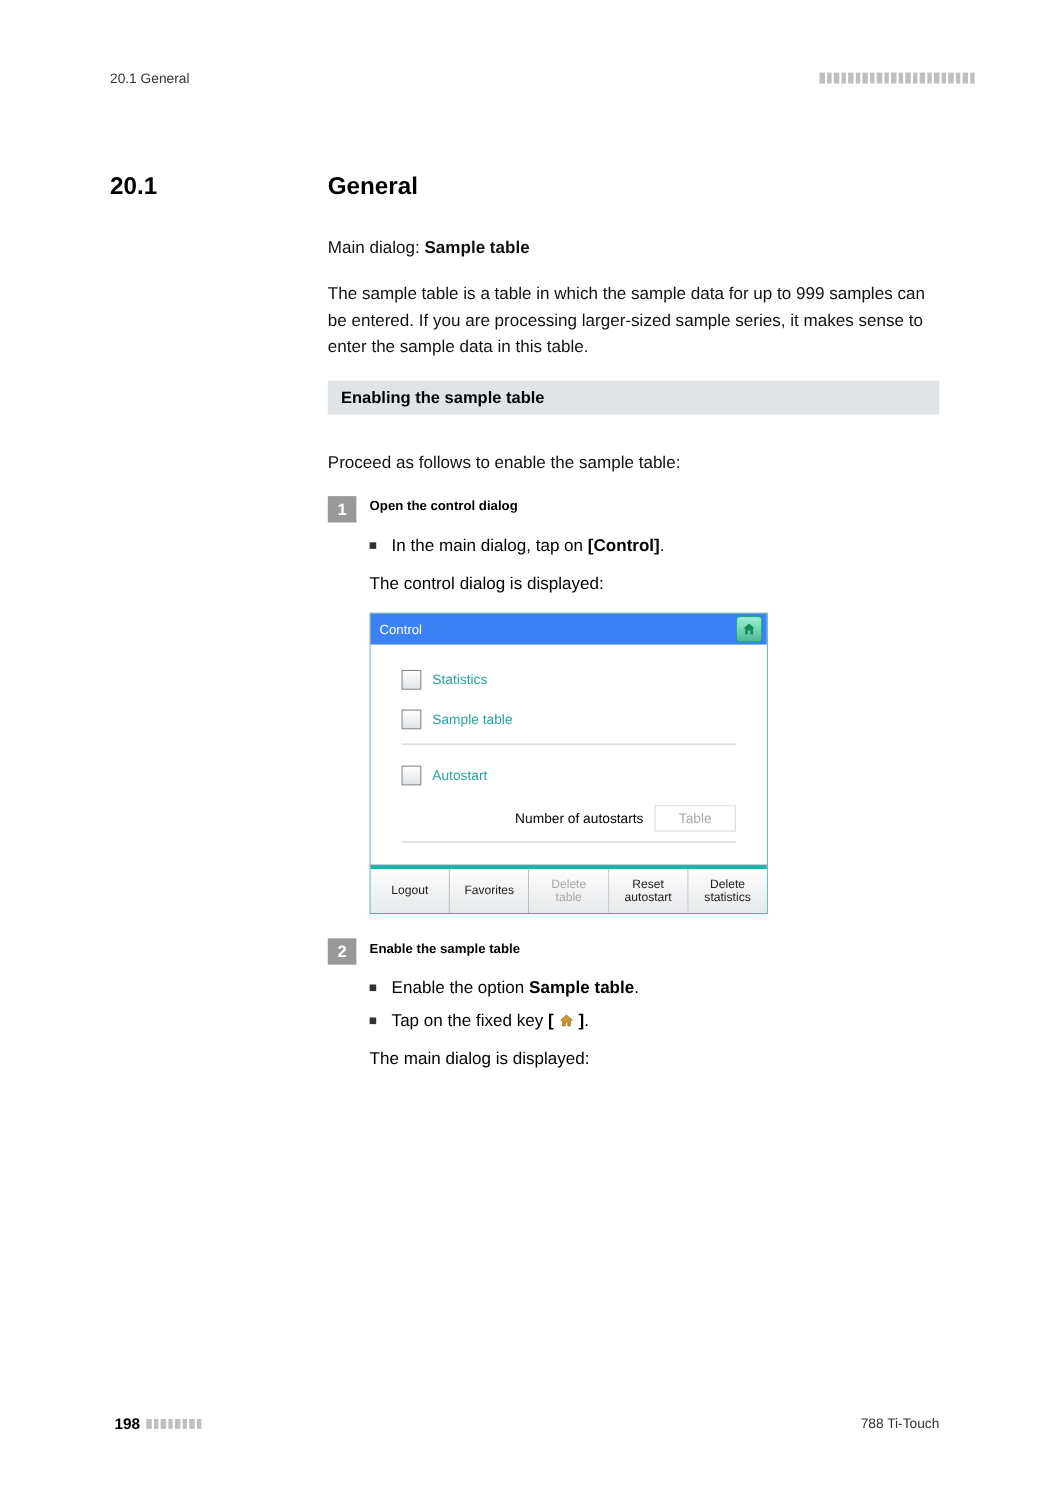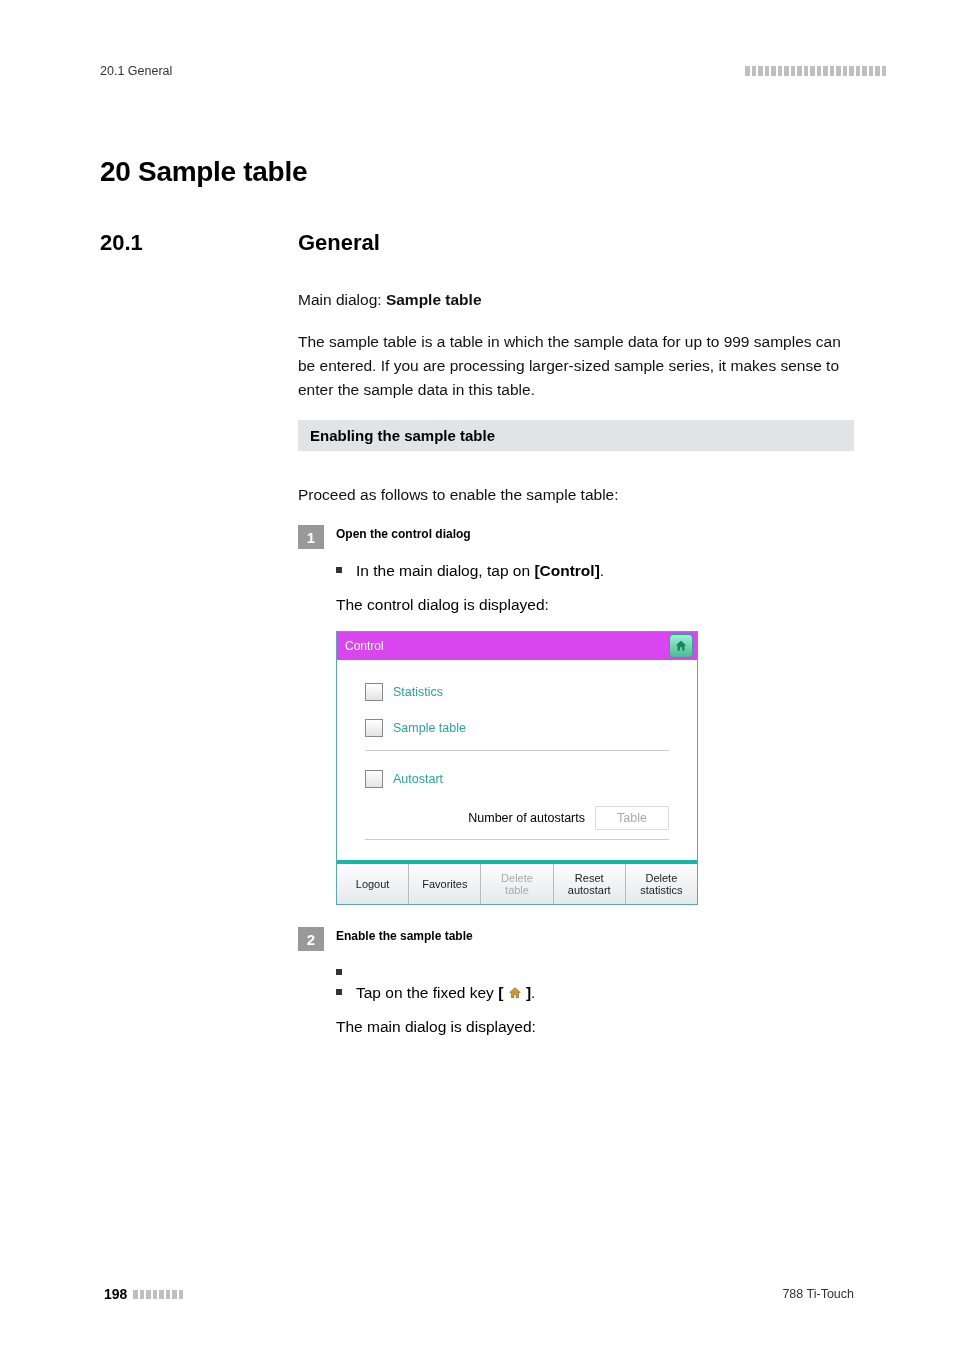--- a/index.html
+++ b/index.html
@@ -22,21 +22,21 @@
     .step-title { font-size: 12px; font-weight: 700; margin-top: 2px; }
     .step-body { margin-left: 38px; font-size: 15.5px; line-height: 1.55; }
     .bullet-row { display: flex; align-items: flex-start; margin-bottom: 6px; }
     .bullet { width: 6px; height: 6px; background: #333; margin-top: 8px; margin-right: 14px; flex-shrink: 0; }
     .step-body .plain { margin-top: 10px; margin-bottom: 14px; }
     .code-like { font-weight: 700; }
     .home-icon { display: inline-block; vertical-align: -2px; }
 
     
     .control-shot { width: 362px; margin-left: 38px; border: 1px solid #5aa; margin-top: 8px; margin-bottom: 22px; font-family: Arial, sans-serif; }
-    .cs-title { height: 28px; background: #d946ef; color: #fff; font-size: 12px; padding-left: 8px; display: flex; align-items: center; position: relative; }
+    .cs-title { height: 28px; background: #3b82f6; color: #fff; font-size: 12px; padding-left: 8px; display: flex; align-items: center; position: relative; }
     .cs-title .home-btn { position: absolute; right: 4px; top: 2px; width: 24px; height: 24px; background: linear-gradient(#9ef0d6,#4db893); border: 1px solid #2a8; border-radius: 4px; display: flex; align-items: center; justify-content: center; }
     .cs-body { background: #fff; padding: 14px 28px 10px 28px; }
     .cs-opt { display: flex; align-items: center; height: 36px; }
     .cs-check { width: 18px; height: 18px; border: 1px solid #888; background: linear-gradient(#fff,#e0e4e7); margin-right: 10px; flex-shrink: 0; }
     .cs-label { color: #2aa39a; font-size: 12.5px; }
     .cs-divider { height: 1px; background: #ccc; margin: 4px 0 10px 0; }
     .cs-field-row { display: flex; align-items: center; justify-content: flex-end; height: 34px; margin-top: 4px; }
     .cs-field-label { color: #000000; font-size: 12.5px; margin-right: 10px; }
     .cs-field-val { width: 74px; height: 24px; border: 1px solid #bbb; background: #fff; display: flex; align-items: center; justify-content: center; font-size: 12.5px; color: #222; }
     .cs-field-val.disabled { color: #aaa; border-color: #ddd; }
@@ -77,21 +77,20 @@
         <span class="hb"></span>
         <span class="hb"></span>
         <span class="hb"></span>
         <span class="hb"></span>
         <span class="hb"></span>
         <span class="hb"></span>
         <span class="hb"></span>
     </div>
   </div>
 
-  <div class="chapter-title">20 Sample table</div>
 
   <div class="section-row">
     <div class="section-num">20.1</div>
     <div class="section-title">General</div>
   </div>
 
   <div class="content">
     <div class="para">
       <span>Main dialog: </span><span class="b">Sample table</span>
     </div>
@@ -158,20 +157,23 @@
     </div>
 
     <div class="step-block">
       <div class="step-head">
         <div class="step-num">2</div>
         <div class="step-title">Enable the sample table</div>
       </div>
       <div class="step-body">
         <div class="bullet-row">
           <div class="bullet"></div>
+          <div>
+            <span>Enable the option </span><span class="code-like">Sample table</span><span>.</span>
+          </div>
         </div>
         <div class="bullet-row">
           <div class="bullet"></div>
           <div>
             <span>Tap on the fixed key </span><span class="code-like">[&nbsp;<svg class="home-icon" width="14" height="14" viewBox="0 0 24 24">
                   <path fill="#cc9933" stroke="#885500" stroke-width="1" d="M12 3l9 8h-3v9h-4v-6h-4v6H6v-9H3z"></path>
                 </svg>&nbsp;]</span><span>.</span>
           </div>
         </div>
         <div class="plain">The main dialog is displayed:</div>

